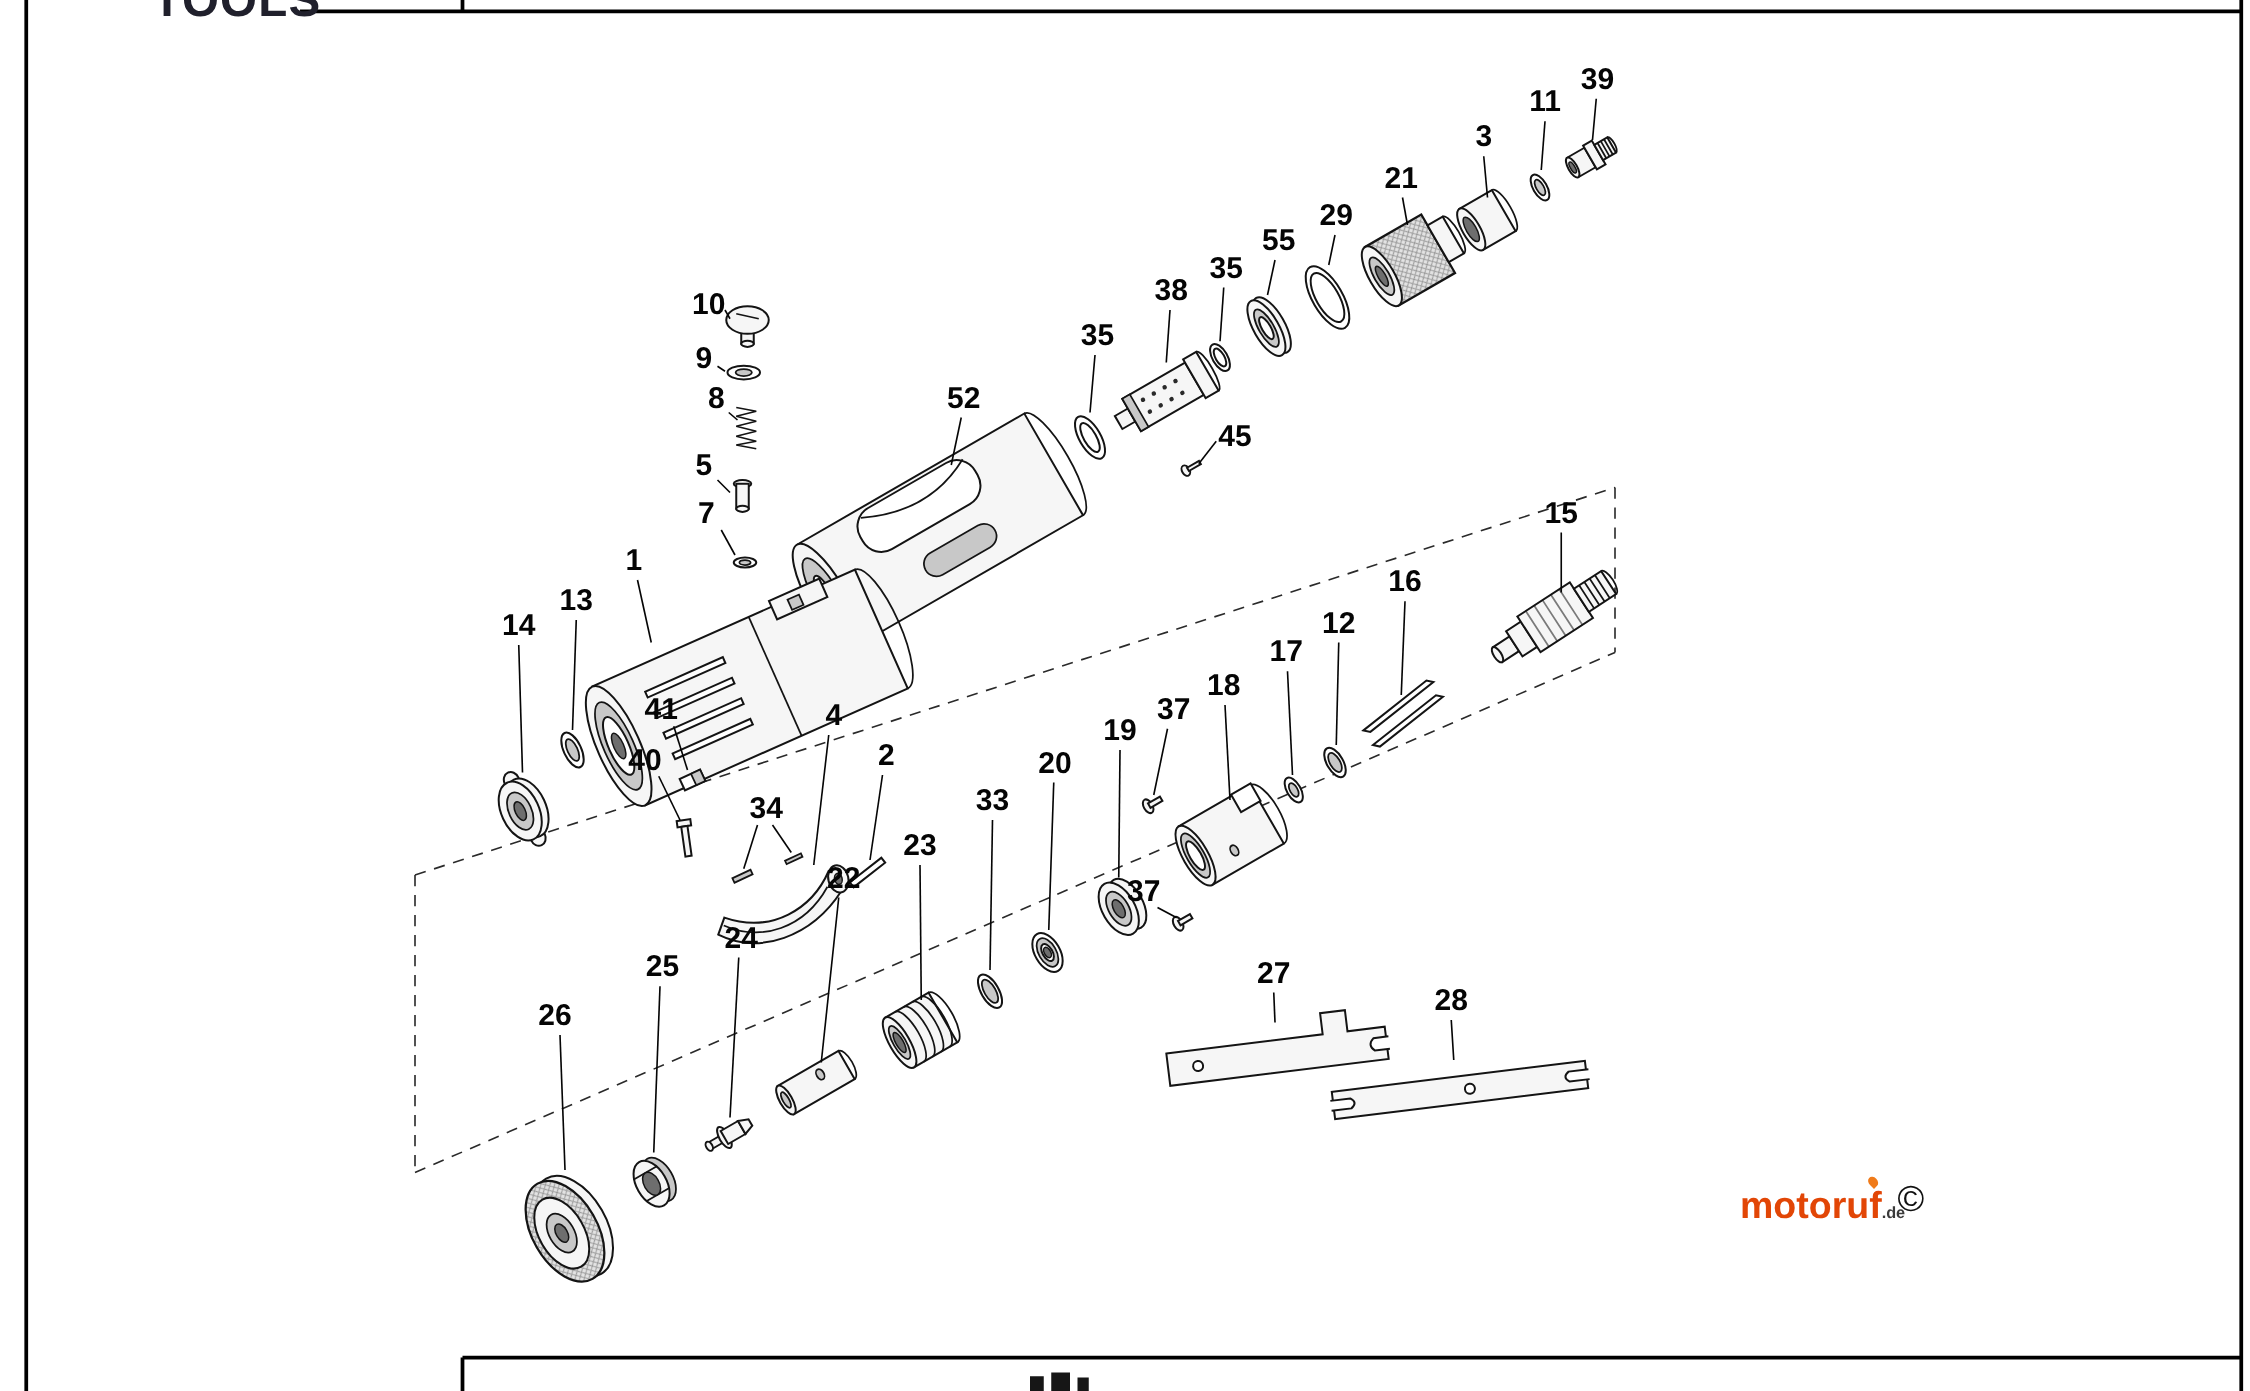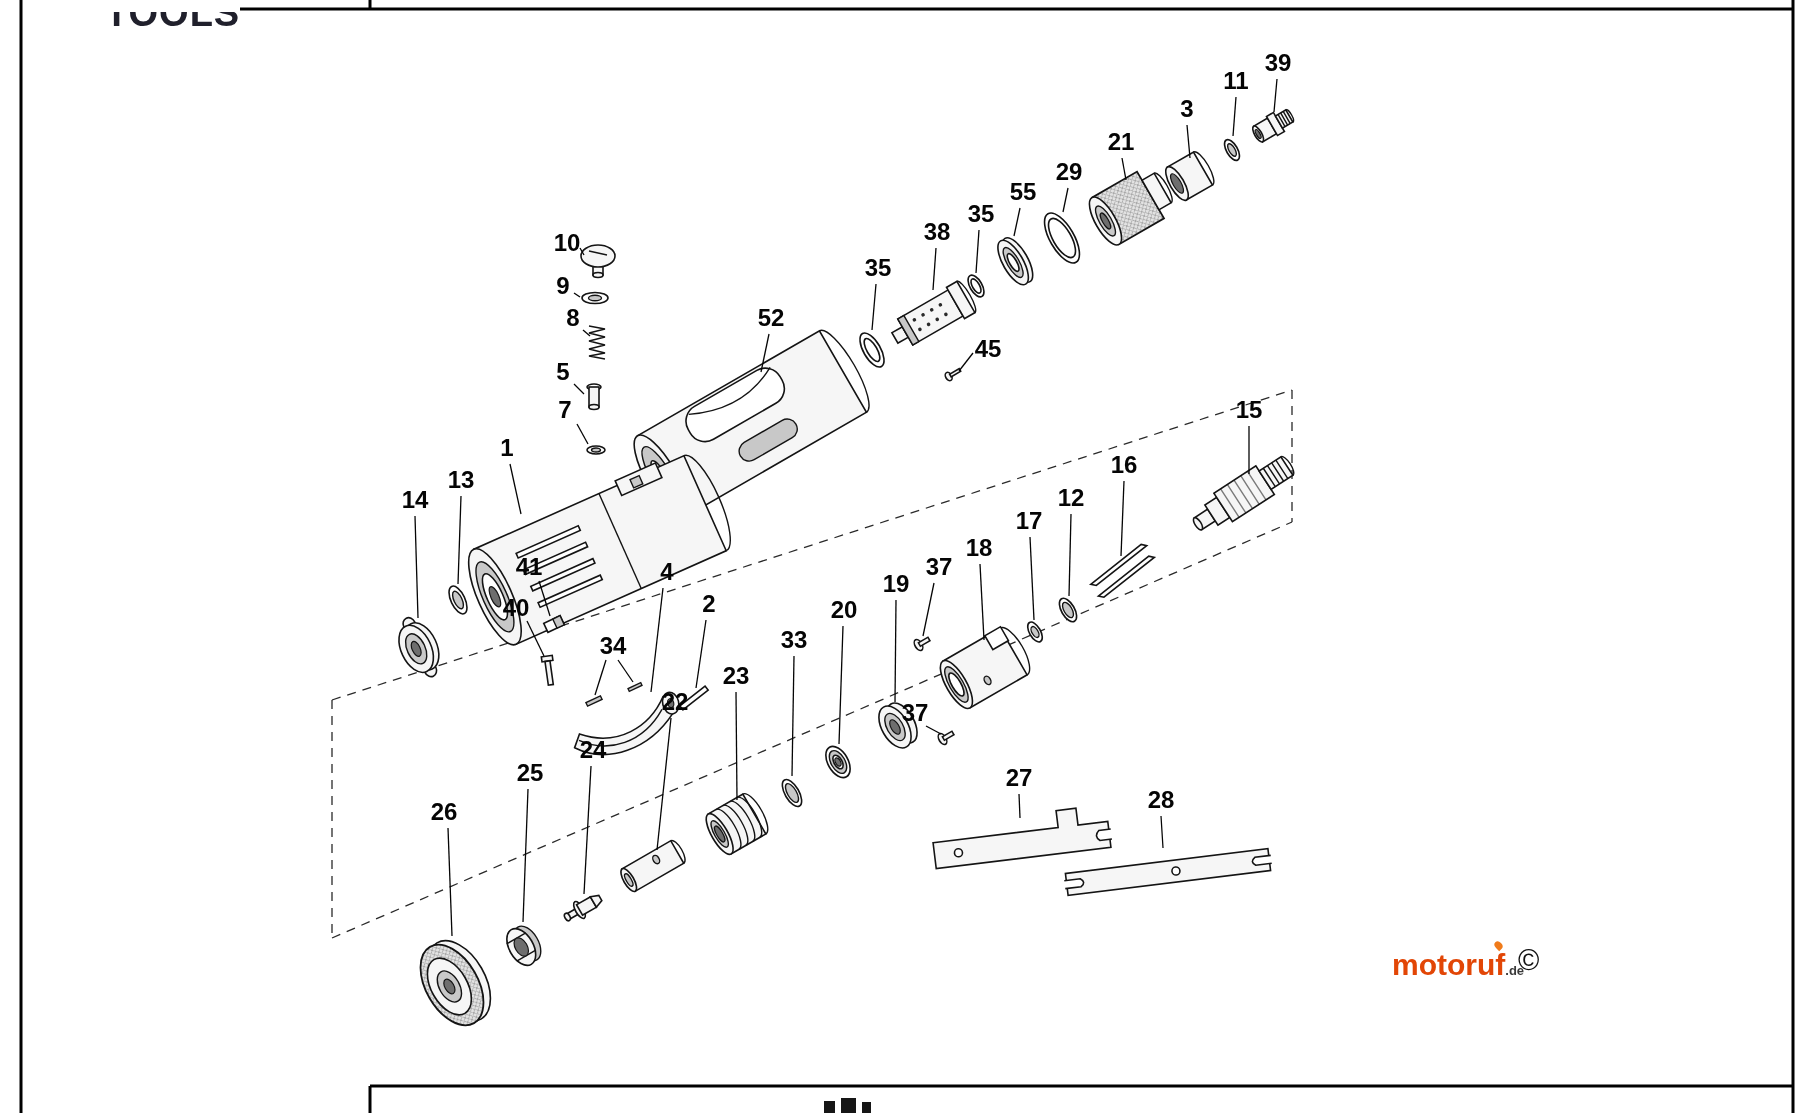--- a/index.html
+++ b/index.html
@@ -17,21 +17,21 @@
   #diagram-svg .hole{fill:#6e6e6e;stroke:#141414;stroke-width:1.2;}
   #diagram-svg .ln  {fill:none;stroke:#141414;stroke-width:1.4;}
   #diagram-svg .dot {fill:#2a2a2a;stroke:none;}
   #diagram-svg .dash{fill:none;stroke:#2a2a2a;stroke-width:1.3;stroke-dasharray:9 7;}
   #diagram-svg .frame line{stroke:#000;stroke-width:3;}
   #labels-layer text{font-family:"Liberation Sans",sans-serif;font-weight:700;font-size:24px;fill:#050505;text-anchor:middle;}
   #labels-layer line{stroke:#050505;stroke-width:1.3;}
   .leader-extra{stroke:#050505;stroke-width:1.3;}
 
   
-  .logo-tools{position:absolute;left:105px;top:0;height:20px;width:170px;overflow:hidden;margin-top:12px;}
+  .logo-tools{position:absolute;left:122px;top:0;height:20px;width:170px;overflow:hidden;}
   .logo-tools span{display:block;margin-top:-20px;font-size:38px;font-weight:900;letter-spacing:1px;color:#20202c;}
 
   
   .brand{position:absolute;left:1392px;top:948px;font-weight:700;font-size:30px;color:#e24606;line-height:34px;}
   .brand .tld{font-size:13px;color:#3a3a3a;font-weight:700;}
   .brand .flame{position:absolute;right:22px;top:-7px;width:7px;height:9px;background:#f07b1a;
     border-radius:50% 50% 50% 0;transform:rotate(-45deg);}
   .copyright{position:absolute;left:1518px;top:944px;font-size:29px;color:#111;}
 </style>
 </head>

